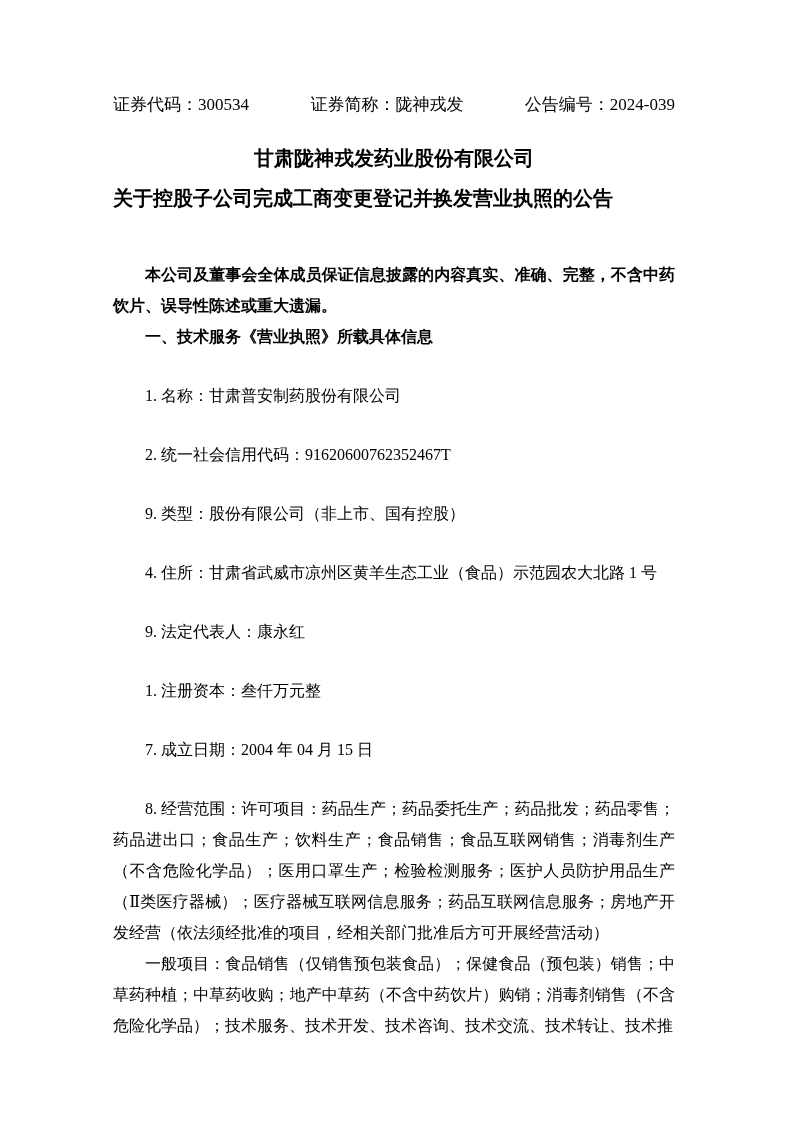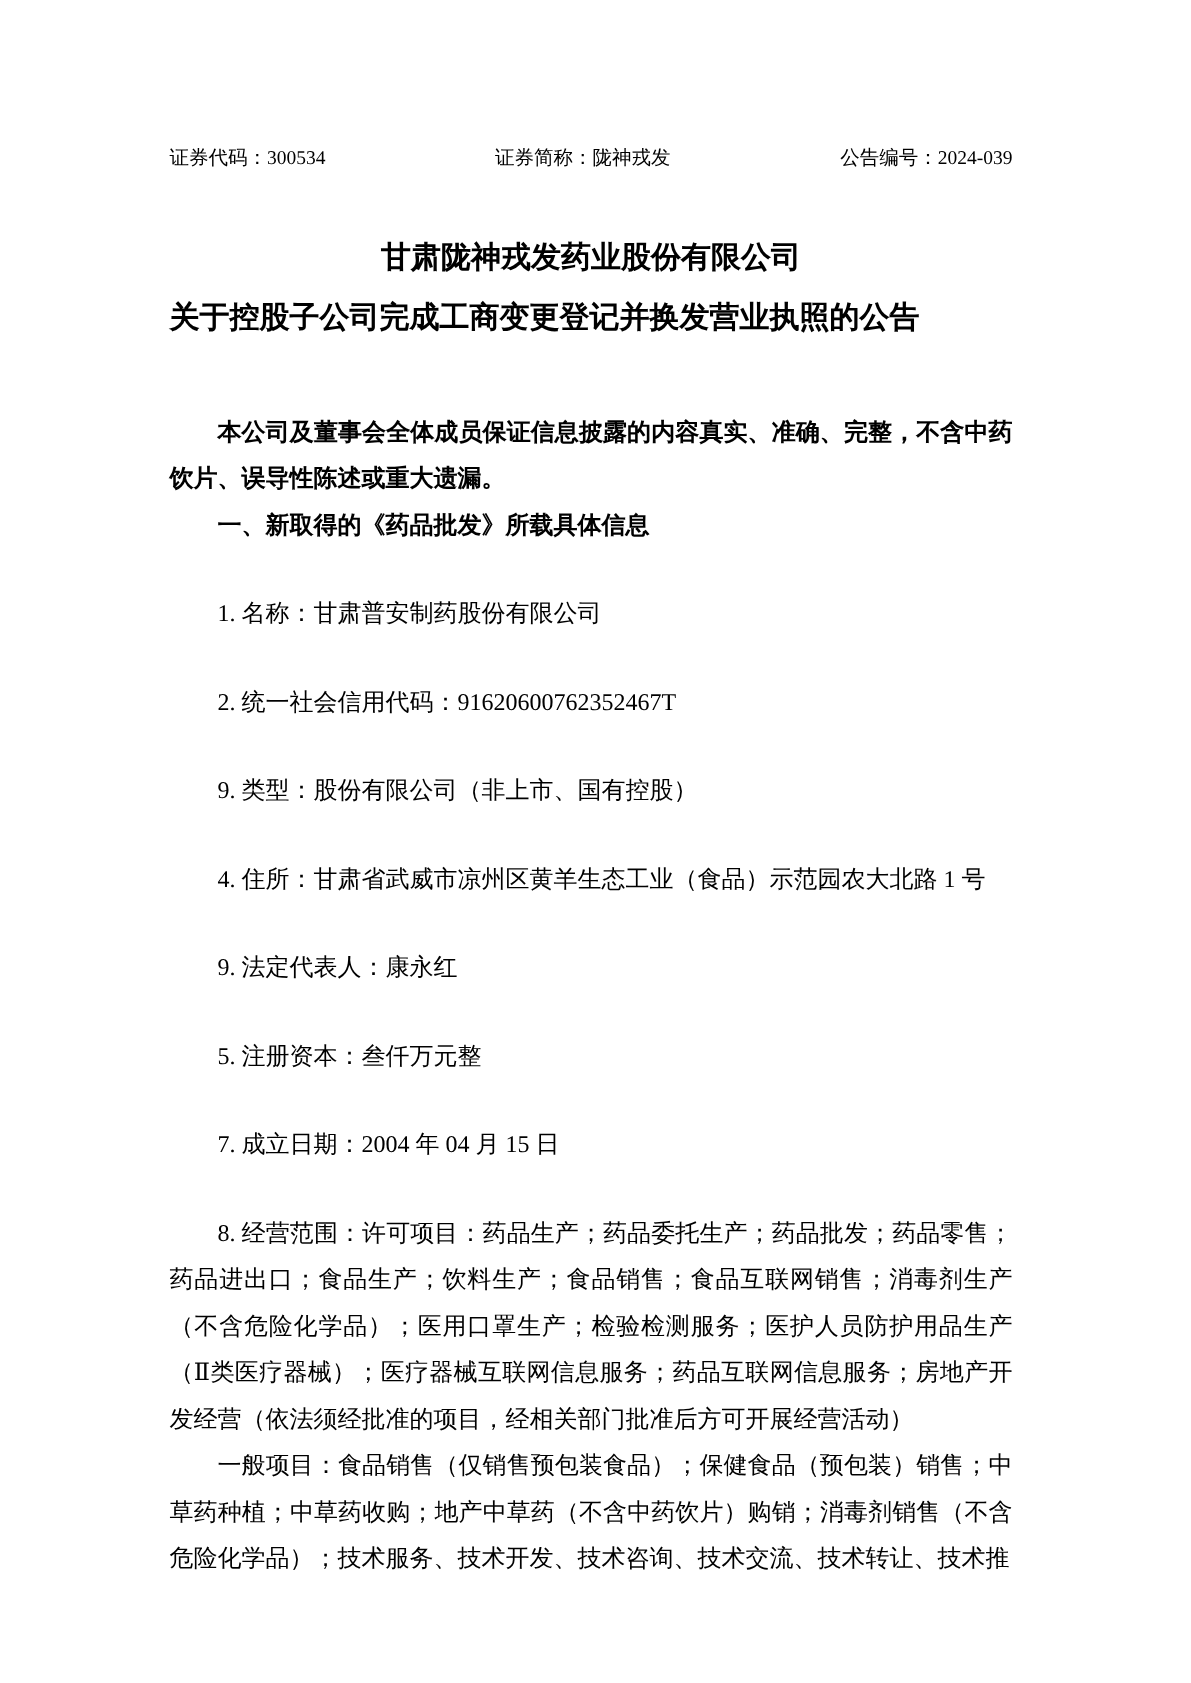--- a/index.html
+++ b/index.html
@@ -15,26 +15,26 @@
   .page {
     width: 794px;
     height: 1122px;
     padding: 95px 119px 0 113px;
     background: #ffffff;
   }
   .doc-header {
     display: flex;
     justify-content: space-between;
     align-items: center;
-    font-size: 13px;
+    font-size: 17px;
     line-height: 20px;
     white-space: nowrap;
   }
   h1.doc-title-1 {
-    margin-top: 42px;
+    margin-top: 28px;
     font-size: 20px;
     line-height: 30px;
     font-weight: bold;
     text-align: center;
   }
   h2.doc-title-2 {
     margin-top: 10px;
     font-size: 20px;
     line-height: 30px;
     font-weight: bold;
@@ -67,26 +67,26 @@
     <span>证券简称：陇神戎发</span>
     <span>公告编号：2024-039</span>
   </div>
 
   <h1 class="doc-title-1">甘肃陇神戎发药业股份有限公司</h1>
   <h2 class="doc-title-2">关于控股子公司完成工商变更登记并换发营业执照的公告</h2>
 
   <p class="bodytext indent disclaimer">本公司及董事会全体成员保证信息披露的内容真实、准确、完整，不含中药饮片、误导性陈述或重大遗漏。</p>
 
 
-  <p class="bodytext section-heading">一、新取得的《药品批发》所载具体信息</p>
+  <p class="bodytext section-heading">一、技术服务《营业执照》所载具体信息</p>
 
   <p class="bodytext license-item">1. 名称：甘肃普安制药股份有限公司</p>
   <p class="bodytext license-item">2. 统一社会信用代码：91620600762352467T</p>
   <p class="bodytext license-item">9. 类型：股份有限公司（非上市、国有控股）</p>
   <p class="bodytext license-item">4. 住所：甘肃省武威市凉州区黄羊生态工业（食品）示范园农大北路 1 号</p>
   <p class="bodytext license-item">9. 法定代表人：康永红</p>
-  <p class="bodytext license-item">5. 注册资本：叁仟万元整</p>
+  <p class="bodytext license-item">1. 注册资本：叁仟万元整</p>
   <p class="bodytext license-item">7. 成立日期：2004 年 04 月 15 日</p>
   <p class="bodytext license-item">8. 经营范围：许可项目：药品生产；药品委托生产；药品批发；药品零售；药品进出口；食品生产；饮料生产；食品销售；食品互联网销售；消毒剂生产（不含危险化学品）；医用口罩生产；检验检测服务；医护人员防护用品生产（Ⅱ类医疗器械）；医疗器械互联网信息服务；药品互联网信息服务；房地产开发经营（依法须经批准的项目，经相关部门批准后方可开展经营活动）</p>
 
   <p class="bodytext indent">一般项目：食品销售（仅销售预包装食品）；保健食品（预包装）销售；中草药种植；中草药收购；地产中草药（不含中药饮片）购销；消毒剂销售（不含危险化学品）；技术服务、技术开发、技术咨询、技术交流、技术转让、技术推</p>
 
 </div>
 
 </body></html>

